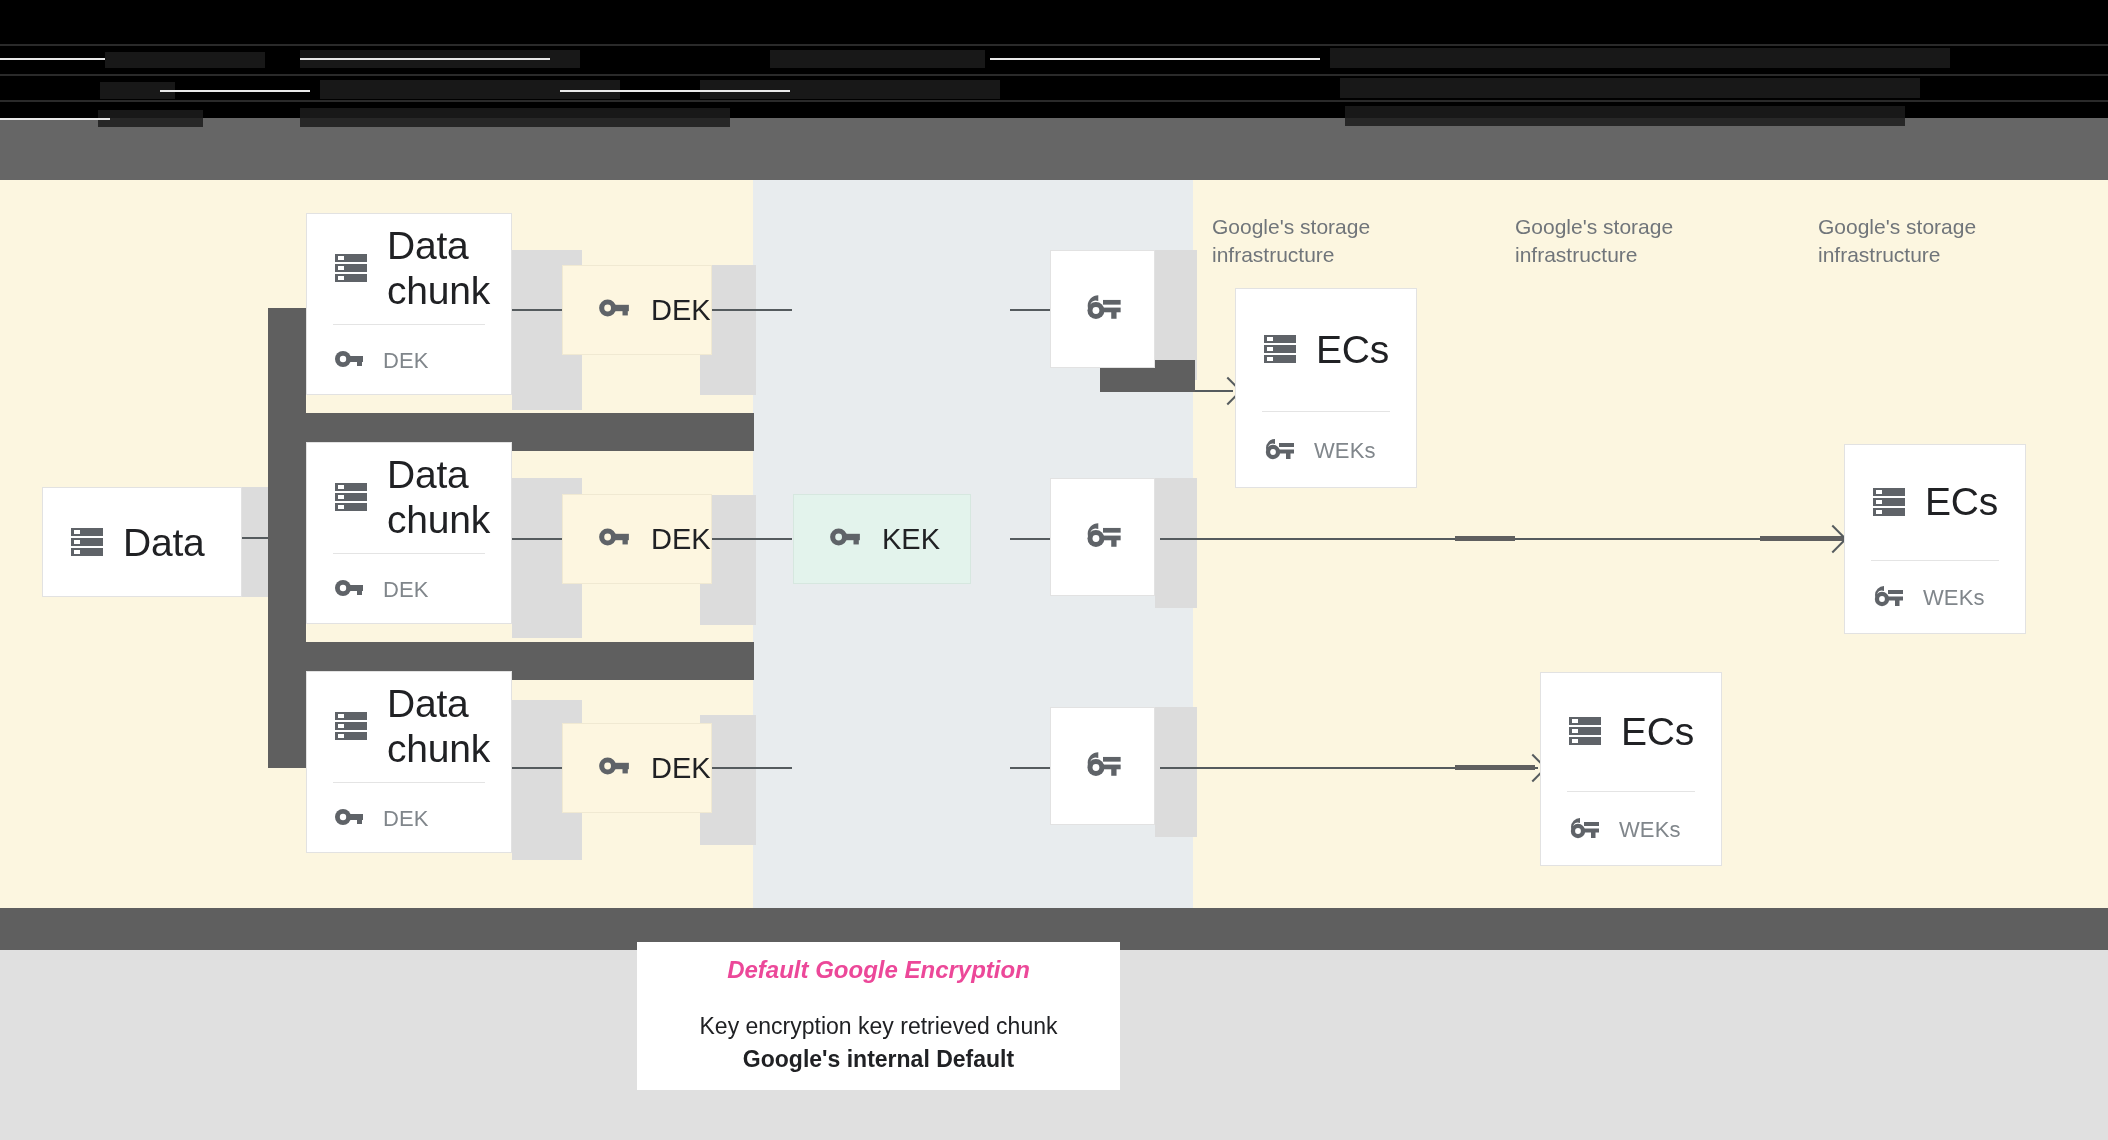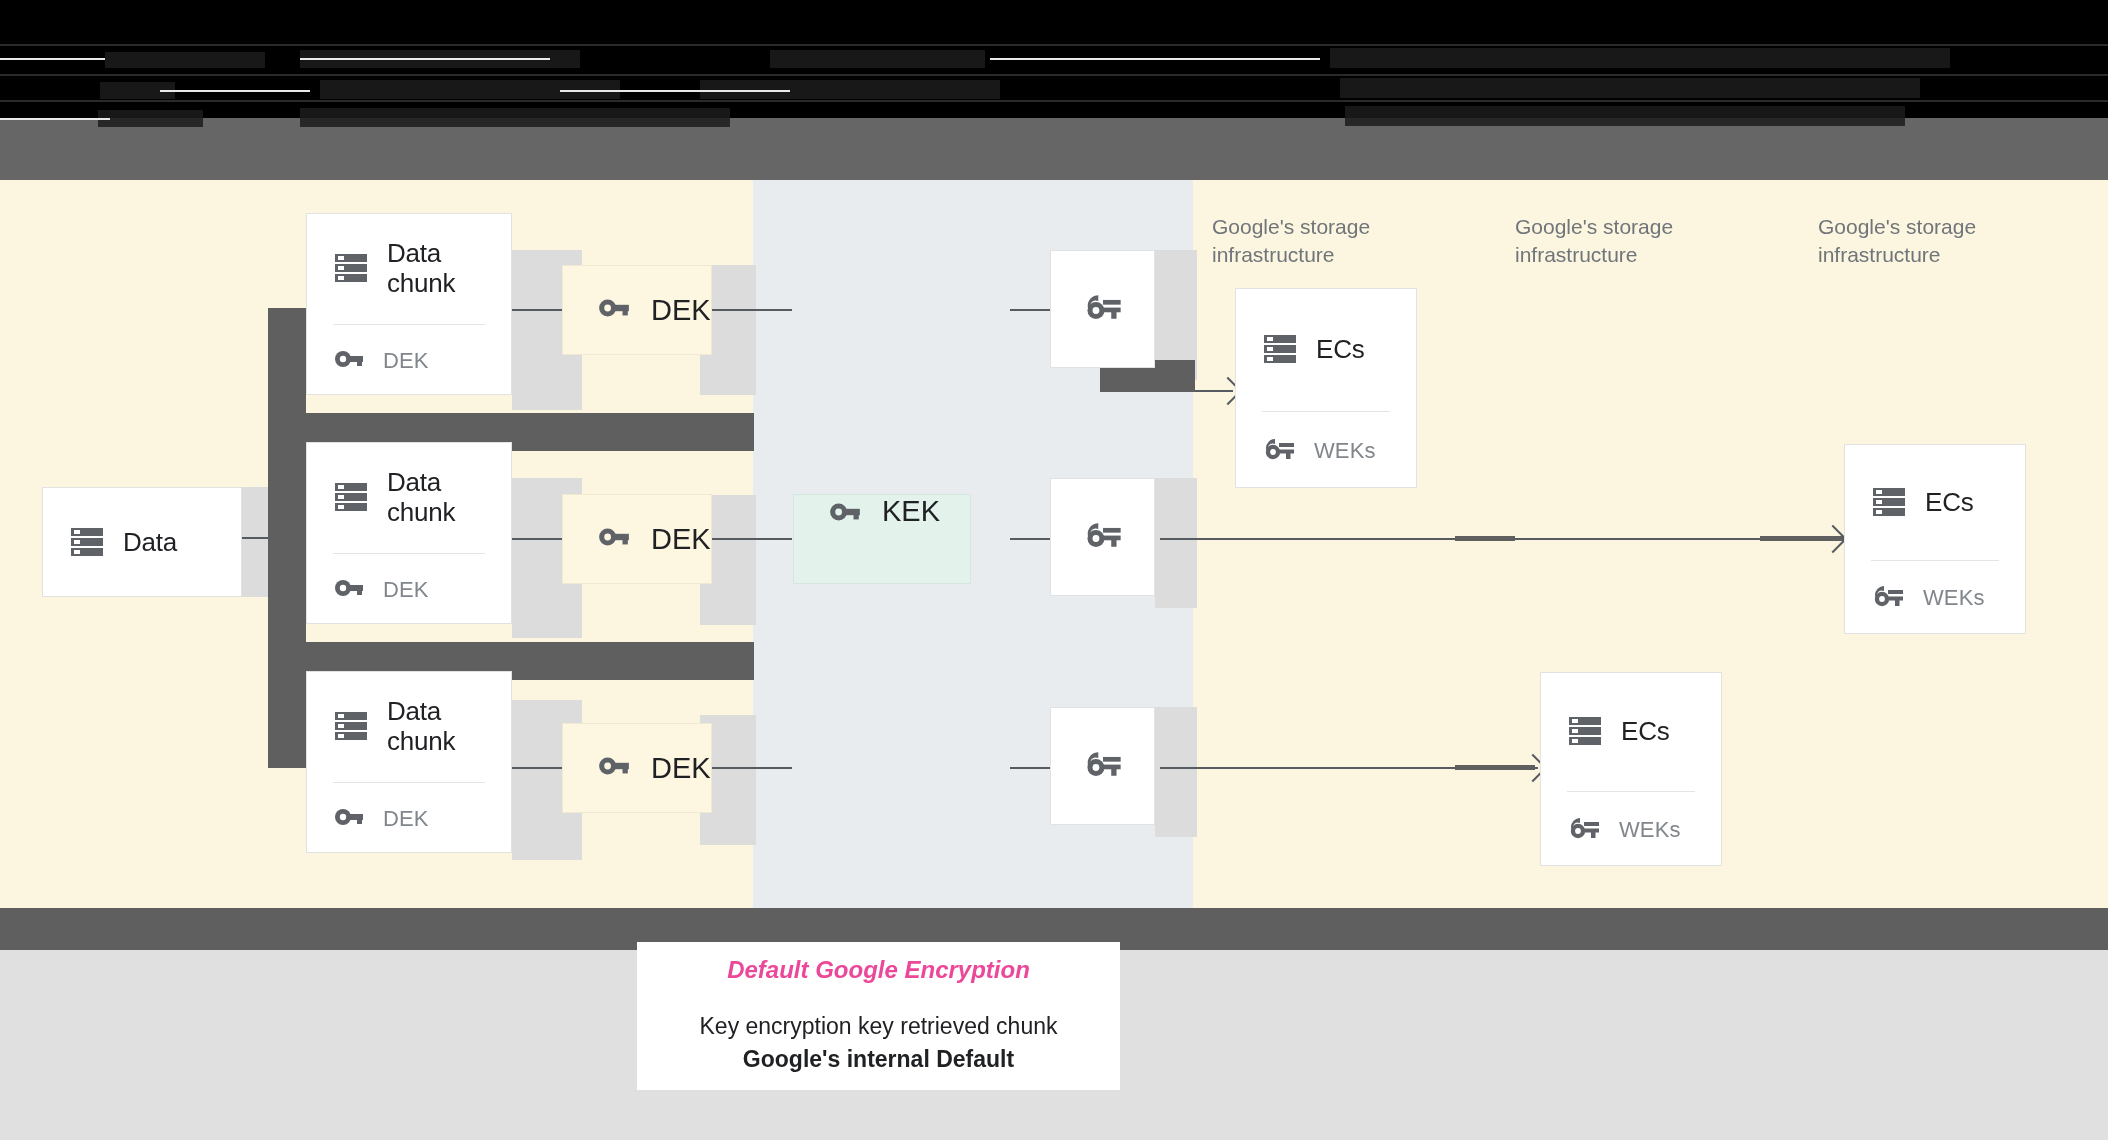--- a/index.html
+++ b/index.html
@@ -50,21 +50,21 @@
     border:1px solid #e2e2e2;
     box-sizing:border-box;
   }
   .card-row{
     display:flex;
     align-items:center;
     gap:18px;
     padding:0 26px;
   }
   .card-title{
-    font-size:26px;
+    font-size:39px;
     color:#202124;
     line-height:1.15;
     letter-spacing:-.2px;
   }
   .card-sub{
     font-size:22px;
     color:#80868b;
     letter-spacing:.1px;
   }
   .card-divider{
@@ -97,21 +97,21 @@
   }
   .dek-label{font-size:29px;color:#202124;}
 
   
   .kek-box{
     position:absolute;
     background:#e3f3ec;
     border:1px solid #d6e7df;
     box-sizing:border-box;
     display:flex;
-    align-items:flex-start;
+    align-items:center;
     gap:20px;
     padding-left:34px;
   }
   .kek-label{font-size:29px;color:#202124;}
 
   
   .infra-label{
     position:absolute;
     font-size:21px;
     line-height:1.32;

